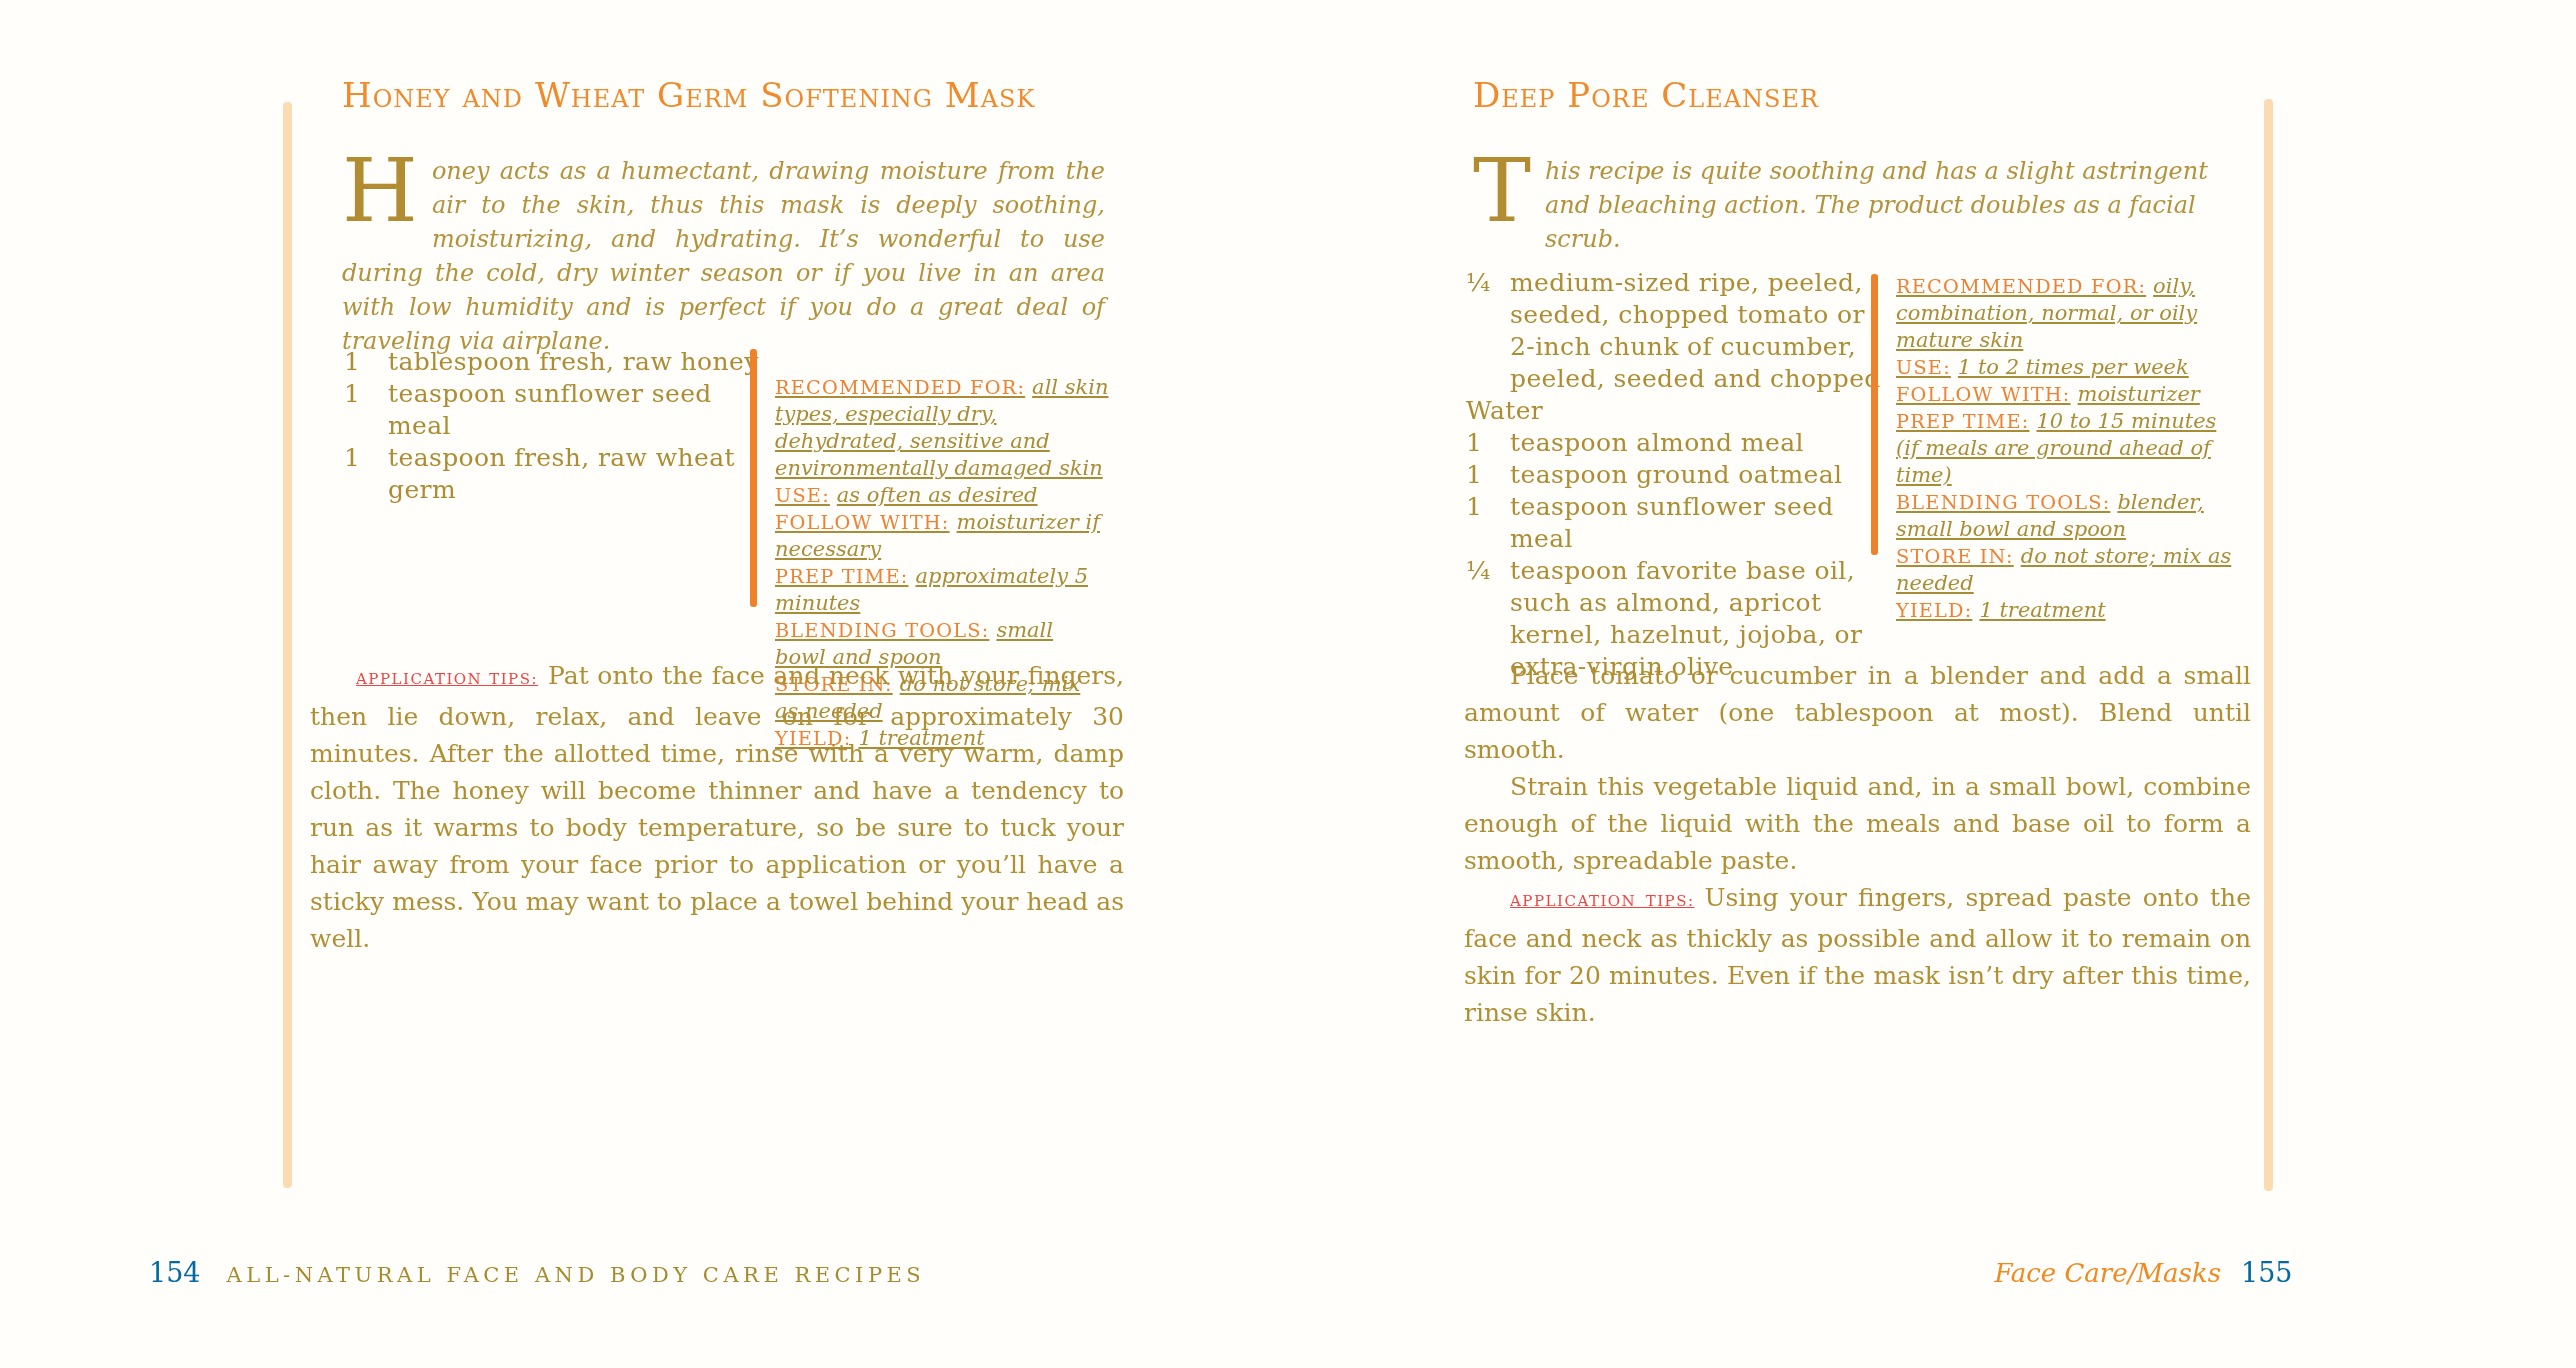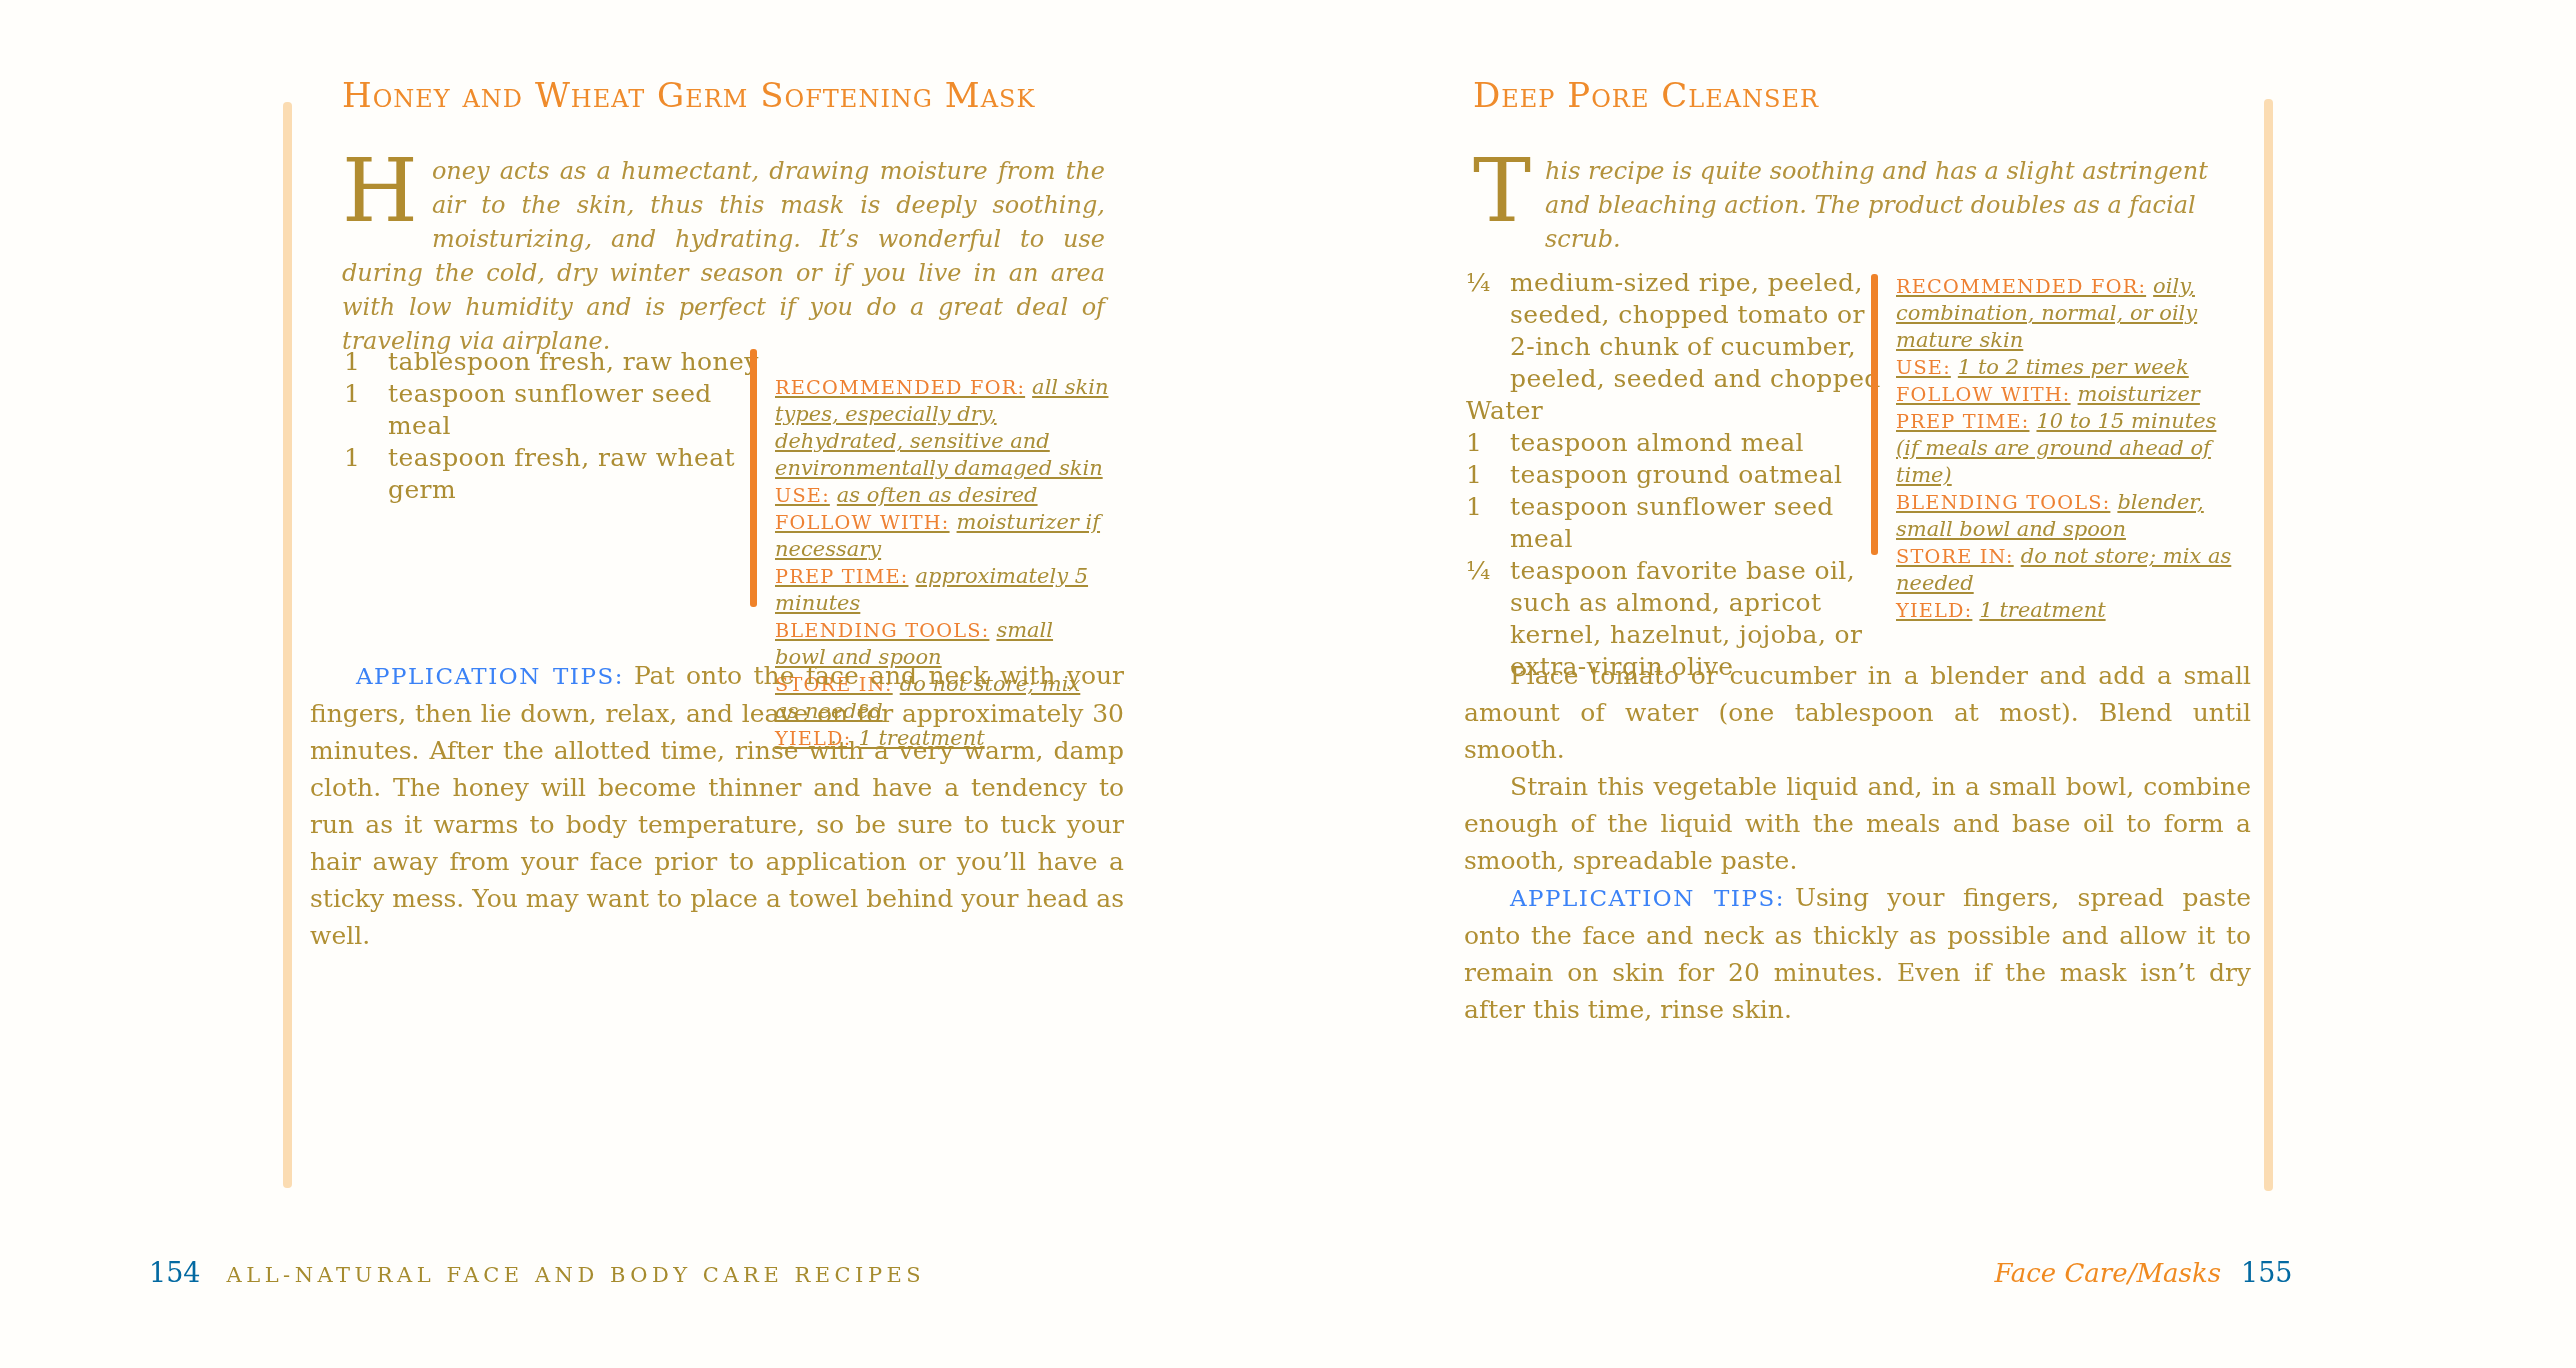--- a/index.html
+++ b/index.html
@@ -56,21 +56,21 @@
 
   .bodytext { position: absolute; }
   .bodytext .para {
     margin: 0;
     color: #b08f33;
     font-size: 25px;
     line-height: 37px;
     text-align: justify;
     text-indent: 46px;
   }
-  .tips-label { color: #3b82f6; letter-spacing: 1.5px; font-size: 23px; margin-right: 10px; }
+  .tips-label { color: #ef4444; letter-spacing: 1.5px; font-size: 15px; margin-right: 10px; text-decoration: underline; }
 
   .footer { position: absolute; white-space: nowrap; }
   .pagenum { color: #0369a1; font-size: 27px; }
   .footer-caps { color: #a68b2e; font-size: 21px; letter-spacing: 4.5px; margin-left: 26px; }
   .footer-right-label { color: #f08a20; font-style: italic; font-size: 26px; }
   .footer-right .pagenum { margin-left: 20px; }
 </style>
 </head>
 <body>
 

